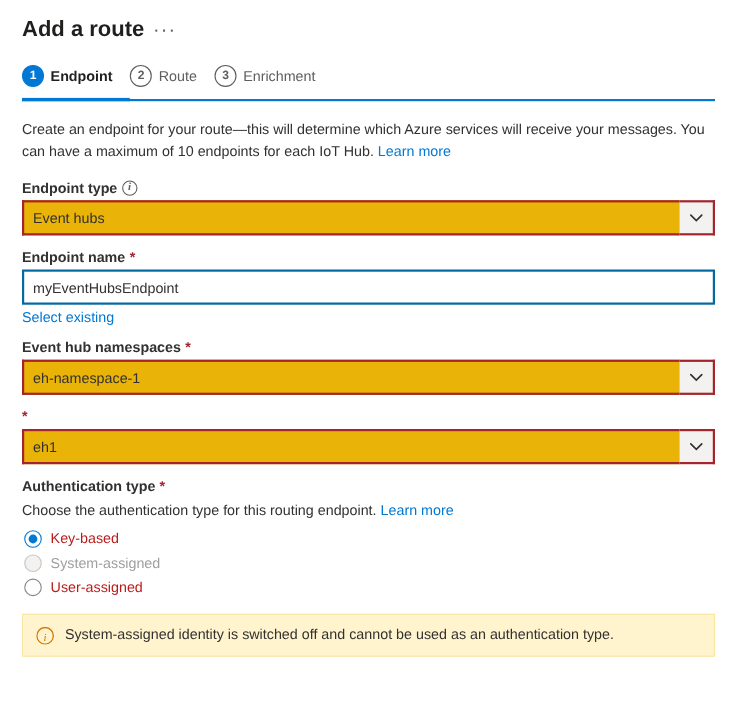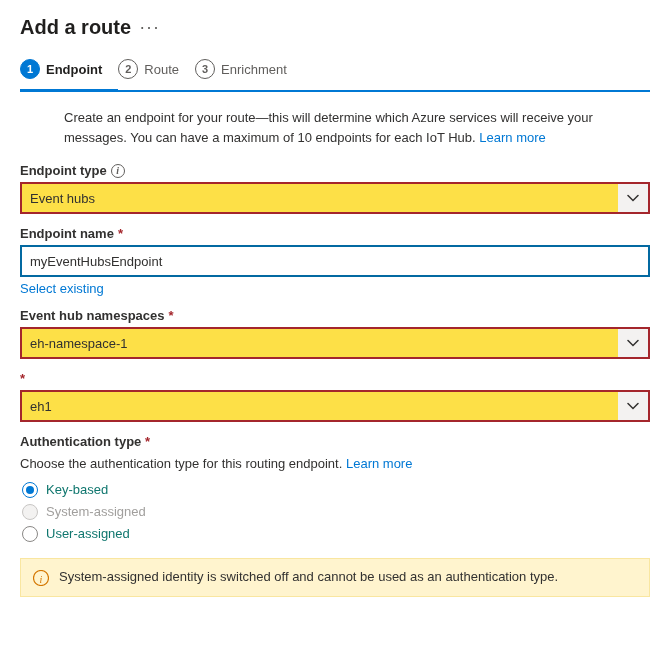--- a/index.html
+++ b/index.html
@@ -70,21 +70,20 @@
     .step.active .step-circle {
       background: #0078d4;
       border-color: #0078d4;
       color: #fff;
     }
     .description {
       margin-top: 16px;
       font-size: 13px;
       line-height: 1.5;
       color: #323130;
-      margin-left: 44px;
     }
     .link {
       color: #0078d4;
       text-decoration: none;
       cursor: pointer;
     }
     .form-section {
       margin-top: 16px;
     }
     .field-group {
@@ -153,21 +152,21 @@
       display: flex;
       flex-direction: column;
       gap: 6px;
       margin-left: 2px;
     }
     .radio-item {
       display: flex;
       align-items: center;
       gap: 8px;
       font-size: 13px;
-      color: #0f766e;
+      color: #b91c1c;
       cursor: pointer;
     }
     .radio-item.disabled {
       color: #a19f9d;
       cursor: default;
     }
     .radio-circle {
       width: 16px;
       height: 16px;
       border-radius: 50%;
@@ -211,21 +210,21 @@
       margin-top: 1px;
     }
     .dropdown-display {
       width: 100%;
       height: 32px;
       border: 1px solid #8a8886;
       border-right: none;
       padding: 0 8px;
       font-size: 13px;
       color: #323130;
-      background: #fde047;
+      background: #eab308;
       display: flex;
       align-items: center;
     }
     .dropdown-row {
       display: flex;
       width: 100%;
     }
     .dropdown-row-red .dropdown-display {
       border: 2px solid #a4262c;
       border-right: none;

